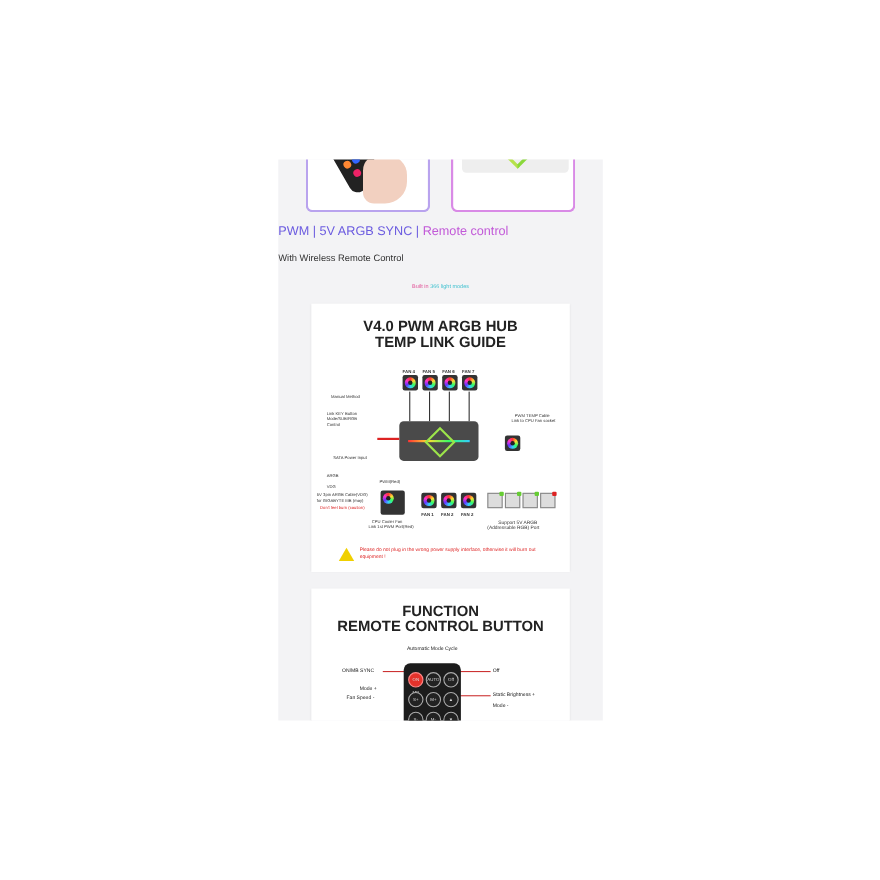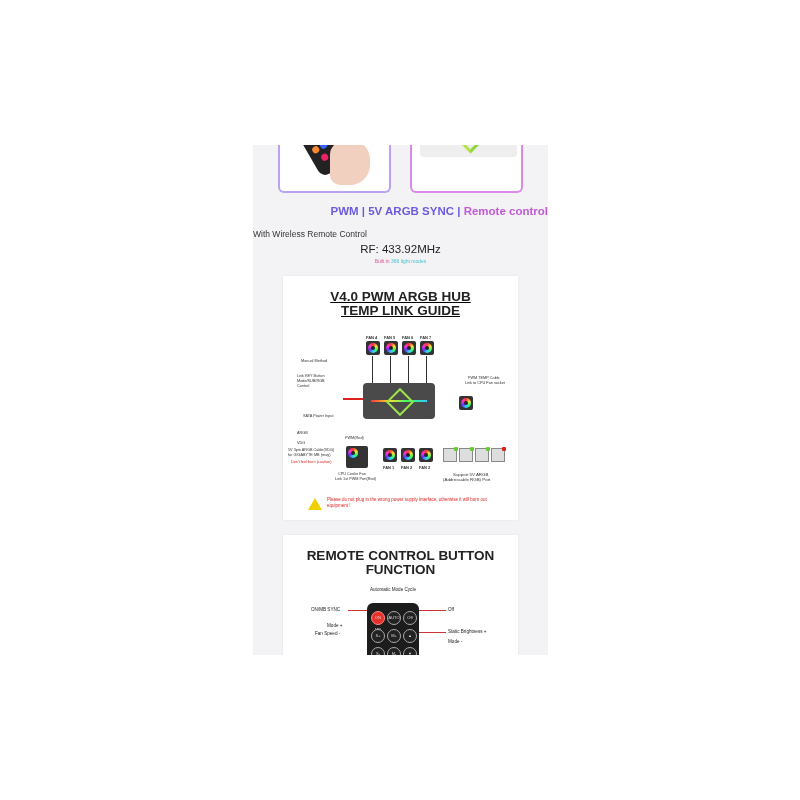--- a/index.html
+++ b/index.html
@@ -6,30 +6,30 @@
   .page{position:absolute;left:253px;top:145px;width:295px;height:510px;background:#f3f3f5;overflow:hidden;}
   .topcards{position:absolute;left:25px;top:-10px;width:245px;height:58px;}
   .card{position:absolute;top:0;height:58px;background:#fff;border:2px solid #c98ae0;border-top:none;border-radius:0 0 6px 6px;box-sizing:border-box;overflow:hidden;}
   .card.left{left:0;width:113px;border-color:#b9a3ee;}
   .card.right{left:132px;width:113px;border-color:#d98ae6;}
   .remote-hand{position:absolute;left:28px;top:-10px;width:32px;height:48px;background:#222;border-radius:8px;transform:rotate(-30deg);}
   .hand{position:absolute;left:50px;top:6px;width:40px;height:44px;background:#f2d0c0;border-radius:14px 18px 20px 10px;}
   .dot{position:absolute;width:7px;height:7px;border-radius:50%;}
   .hubimg{position:absolute;left:8px;top:0;width:97px;height:22px;background:#eeeeee;border-radius:0 0 4px 4px;}
   .vmark{position:absolute;left:42px;top:-2px;width:14px;height:14px;border-right:3px solid #8ad83a;border-bottom:3px solid #b6e24b;transform:rotate(45deg);}
-  .headline{position:absolute;left:0;width:295px;text-align:right;font-weight:bold;font-size:11.5px;}
+  .headline{position:absolute;left:0;width:295px;text-align:left;font-weight:normal;font-size:11.5px;}
   .h1{top:60px;}
   .h1 .blue{color:#6b5be0;} .h1 .pink{color:#c25ad8;}
   .h2{top:73px;color:#9b57df;}
   .sub{position:absolute;left:0;width:295px;font-size:8.5px;color:#333;top:84px;}
   .rf{position:absolute;left:0;width:295px;text-align:center;font-size:11.5px;color:#222;top:98px;}
   .built{position:absolute;left:0;width:295px;text-align:center;font-size:5px;top:113px;}
   .built .a{color:#e2569a;} .built .b{color:#43c2d0;}
   .panel{position:absolute;left:30px;width:235px;background:#fff;box-shadow:0 0 2px rgba(0,0,0,0.08);}
-  .p1{top:131px;height:244px;text-decoration:underline;}
+  .p1{top:131px;height:244px;}
   .p2{top:390px;height:130px;}
   .ptitle{text-align:center;font-weight:bold;color:#222;font-size:13.5px;line-height:14px;margin-top:14px;}
   .fan{position:absolute;width:14px;height:14px;background:#333;border-radius:2px;}
   .fan::after{content:"";position:absolute;left:2px;top:2px;width:10px;height:10px;border-radius:50%;background:conic-gradient(#f33,#fd3,#3f6,#3cf,#63f,#f3c,#f33);}
   .fan::before{content:"";position:absolute;left:5px;top:5px;width:4px;height:4px;border-radius:50%;background:#222;z-index:2;}
   .fanlbl{position:absolute;font-size:4px;font-weight:bold;color:#333;}
   .hub{position:absolute;left:80px;top:107px;width:72px;height:36px;background:#4a4a4a;border-radius:4px;}
   .hubrainbow{position:absolute;left:8px;top:17px;width:56px;height:2px;background:linear-gradient(90deg,#f33,#fd3,#3f6,#3cf);}
   .diamond{position:absolute;left:27px;top:9px;width:16px;height:16px;border:2px solid #9be34a;transform:rotate(45deg);}
   .small{position:absolute;font-size:3.8px;color:#333;line-height:5px;}
@@ -64,21 +64,20 @@
       <div class="hubimg">
           <div class="vmark"></div>
         </div>
     </div>
   </div>
 
   <div class="headline h1">
     <span class="blue">PWM | 5V ARGB SYNC | </span><span class="pink">Remote control</span>
   </div>
   <div class="sub">With Wireless Remote Control</div>
-  <div class="rf">RF: 433.92MHz</div>
   <div class="built">
     <span class="a">Built in </span><span class="b">366 light modes</span>
   </div>
 
   <div class="panel p1">
     <div class="ptitle">
       <div>V4.0 PWM ARGB HUB</div>
       <div>TEMP LINK GUIDE</div>
     </div>
 
@@ -139,22 +138,22 @@
       </div>
     <div class="small" style="left:170px;top:196px;font-size:4.4px;">Support 5V ARGB</div>
     <div class="small" style="left:160px;top:201px;font-size:4.4px;">(Addressable RGB) Port</div>
 
     <div class="warn"></div>
     <div class="warntext">Please do not plug in the wrong power supply interface, otherwise it will burn out equipment !</div>
   </div>
 
   <div class="panel p2">
     <div class="ptitle">
+      <div>FUNCTION</div>
       <div>REMOTE CONTROL BUTTON</div>
-      <div>FUNCTION</div>
     </div>
     <div class="rlabel" style="left:87px;top:52px;">Automatic Mode Cycle</div>
     <div class="rlabel" style="left:28px;top:72px;">ON/MB SYNC</div>
     <div class="rlabel" style="left:165px;top:72px;">Off</div>
     <div class="rlabel" style="left:44px;top:88px;">Mode +</div>
     <div class="rlabel" style="left:32px;top:96px;">Fan Speed -</div>
     <div class="rlabel" style="left:165px;top:94px;">Static Brightness +</div>
     <div class="rlabel" style="left:165px;top:104px;">Mode -</div>
     <div class="rline" style="left:65px;top:75px;width:24px;"></div>
     <div class="rline" style="left:131px;top:75px;width:32px;"></div>

